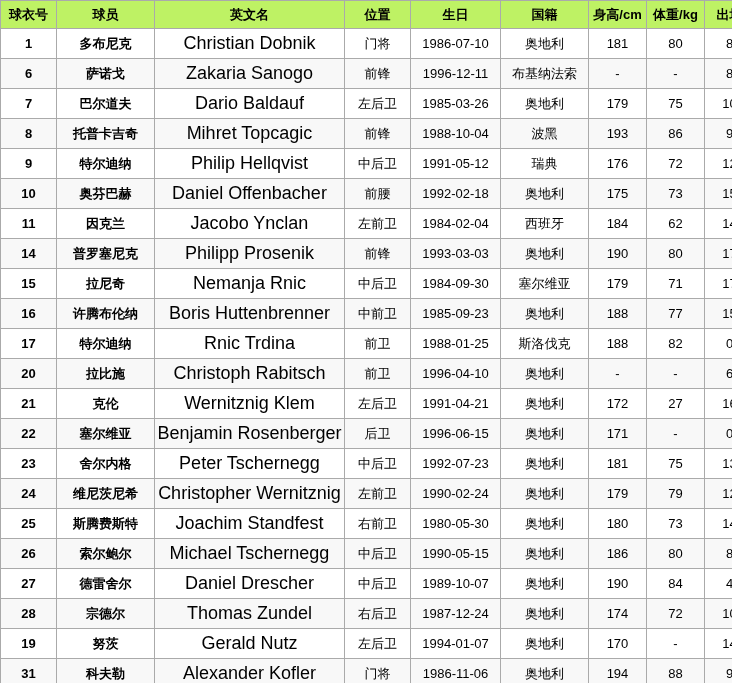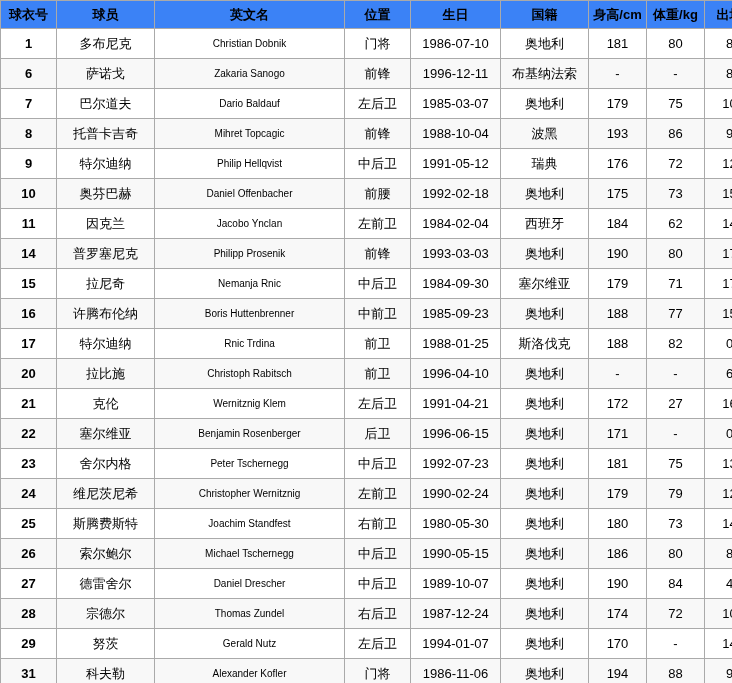--- a/index.html
+++ b/index.html
@@ -25,21 +25,21 @@
     border: 1px solid #aaaaaa;
     text-align: center;
     vertical-align: middle;
     padding: 0;
     height: 29px;
     line-height: 29px;
     white-space: nowrap;
     overflow: hidden;
   }
   table.roster th {
-    background: #3b82f6;
+    background: #bef264;
     font-weight: bold;
     font-size: 13px;
     height: 27px;
     line-height: 27px;
   }
   table.roster tr.odd td {
     background: #ffffff;
   }
   table.roster tr.even td {
     background: #f8f8f8;
@@ -48,23 +48,23 @@
   col.c-num   { width: 56px; }
   col.c-cn    { width: 98px; }
   col.c-en    { width: 190px; }
   col.c-pos   { width: 66px; }
   col.c-bd    { width: 90px; }
   col.c-nat   { width: 88px; }
   col.c-ht    { width: 58px; }
   col.c-wt    { width: 58px; }
   col.c-app   { width: 50px; }
 
-  td.name-cn { font-weight: normal; }
+  td.name-cn { font-weight: bold; }
   td.num { font-weight: bold; }
-  td.en-name { font-size: 10px; margin-top: 28px; }
+  td.en-name { font-size: 18px; margin-top: 28px; }
 </style>
 </head>
 <body>
 
 <table class="roster">
   <colgroup>
     <col class="c-num">
       <col class="c-cn">
       <col class="c-en">
       <col class="c-pos">
@@ -111,21 +111,21 @@
       <td>-</td>
       <td>-</td>
       <td>8</td>
 
     </tr>
     <tr class="odd">
       <td class="num">7</td>
       <td class="name-cn">巴尔道夫</td>
       <td class="en-name">Dario Baldauf</td>
       <td>左后卫</td>
-      <td>1985-03-07</td>
+      <td>1985-03-26</td>
       <td>奥地利</td>
       <td>179</td>
       <td>75</td>
       <td>10</td>
 
     </tr>
     <tr class="even">
       <td class="num">8</td>
       <td class="name-cn">托普卡吉奇</td>
       <td class="en-name">Mihret Topcagic</td>
@@ -323,21 +323,21 @@
       <td class="en-name">Thomas Zundel</td>
       <td>右后卫</td>
       <td>1987-12-24</td>
       <td>奥地利</td>
       <td>174</td>
       <td>72</td>
       <td>10</td>
 
     </tr>
     <tr class="odd">
-      <td class="num">29</td>
+      <td class="num">19</td>
       <td class="name-cn">努茨</td>
       <td class="en-name">Gerald Nutz</td>
       <td>左后卫</td>
       <td>1994-01-07</td>
       <td>奥地利</td>
       <td>170</td>
       <td>-</td>
       <td>14</td>
 
     </tr>

